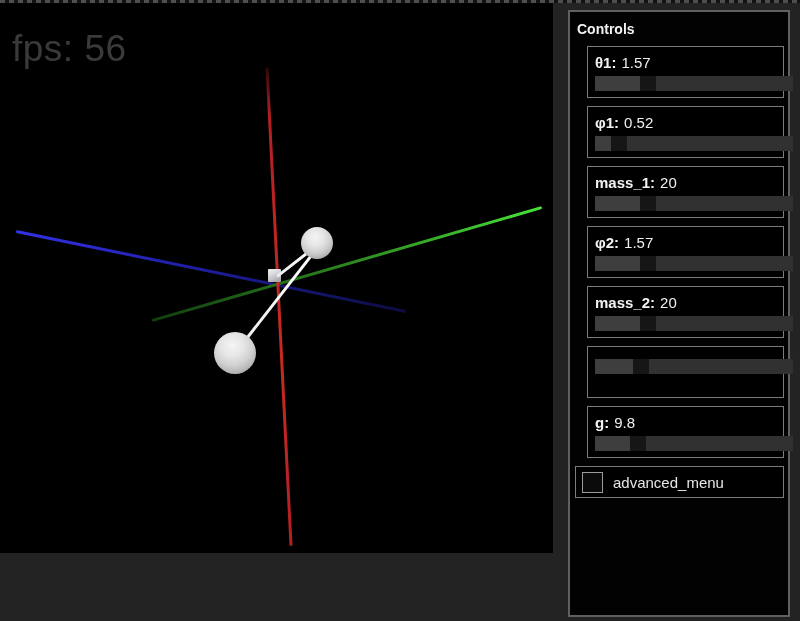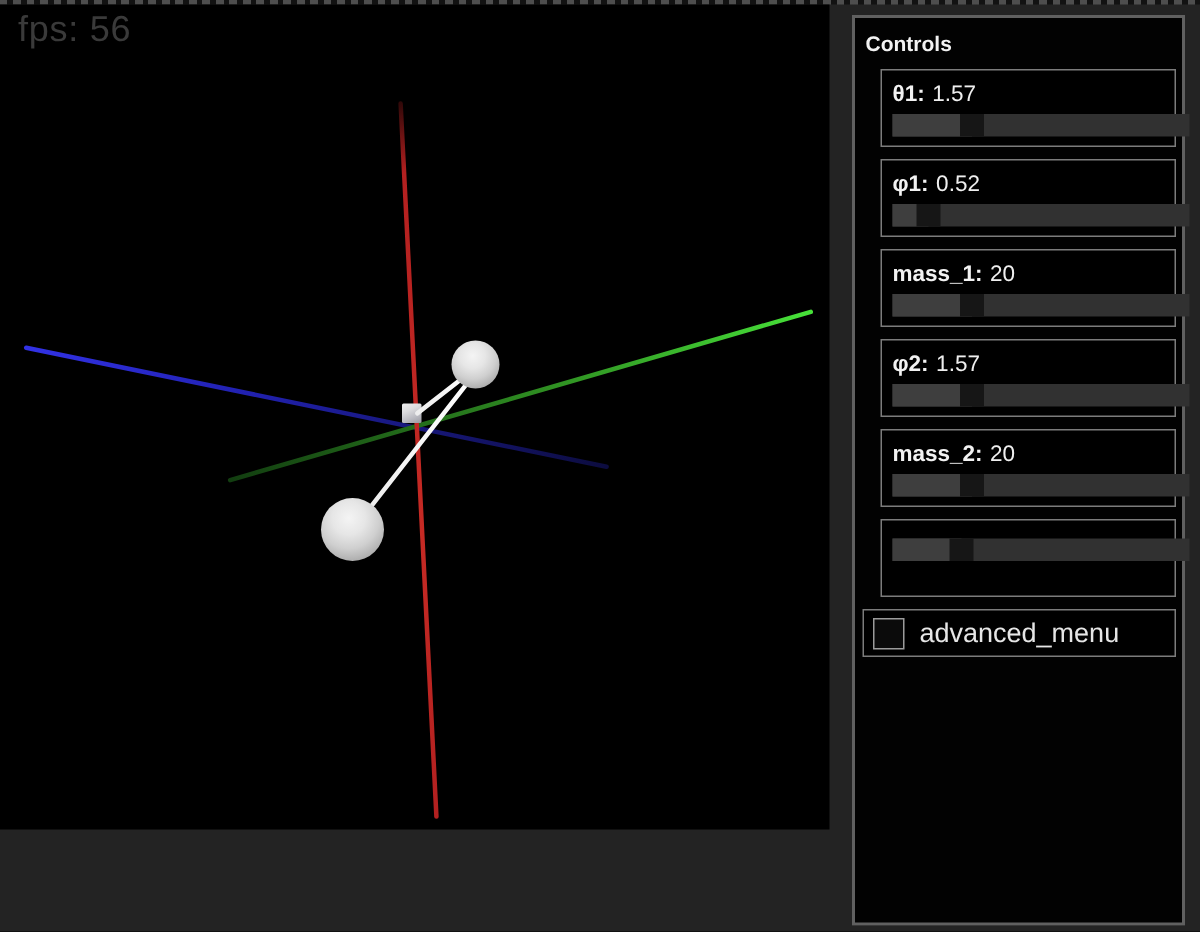--- a/index.html
+++ b/index.html
@@ -12,22 +12,22 @@
   .top-dashes{
     position:absolute;left:0;top:0;width:800px;height:3px;
     background:repeating-linear-gradient(90deg,#4e4e4e 0 5px,#121212 5px 9px);
   }
   
   .sim-canvas{
     position:absolute;left:0;top:3px;width:553px;height:550px;
     background:#000;overflow:hidden;
   }
   .fps{
-    position:absolute;left:12px;top:4px;
-    font-size:24px;letter-spacing:.5px;line-height:1.1;
+    position:absolute;left:12px;top:26px;
+    font-size:37px;letter-spacing:.5px;line-height:1.1;
     color:#3a3a3a;user-select:none;z-index:20;
   }
   .scene-line{position:absolute;border-radius:2px;}
   .sphere{position:absolute;border-radius:50%;
     background:radial-gradient(circle at 44% 32%, #f4f4f4 0%, #e6e6e6 30%, #cfcfcf 55%, #adadad 78%, #8d8d8d 100%);
   }
   .pivot-cube{position:absolute;
     background:linear-gradient(155deg,#efefef 0%,#dcdcde 35%,#b9b9c0 70%,#9a9aa2 100%);
     border-radius:1px;
   }
@@ -56,21 +56,21 @@
   .slider .thumb{position:absolute;top:0;width:16px;height:100%;background:#161616;}
   .check-box{
     margin:0 4px 0 5px;height:32px;box-sizing:border-box;
     border:1px solid #7c7c7c;background:#000;
     display:flex;align-items:center;padding:0 6px;
   }
   .checkbox{
     width:19px;height:19px;border:1px solid #9b9b9b;background:#0b0b0b;
     margin-right:10px;flex:0 0 auto;cursor:pointer;
   }
-  .check-label{font-size:18px;color:#e6e6e6;}
+  .check-label{font-size:15px;color:#e6e6e6;}
 </style>
 </head>
 <body>
 
 <div class="top-dashes"></div>
 
 <div class="sim-canvas">
   <div class="fps">fps: 56</div>
   <div id="scene-layer">
       <div class="scene-line" style="left: 16px; top: 226.5px; width: 398.121px; height: 3px; transform-origin: 0px 50%; transform: rotate(0.202322rad); background: linear-gradient(90deg, rgb(50, 50, 230) 0%, rgb(33, 33, 176) 38%, rgb(12, 12, 62) 100%); z-index: 1;"></div>
@@ -139,18 +139,27 @@
     </div>
   </div>
 
   <div class="ctrl-box">
     <div class="slider">
       <div class="fill" style="width: 23%;"></div>
       <div class="thumb" style="left: calc(23% - 8px);"></div>
     </div>
   </div>
 
+  <div class="ctrl-box">
+    <div class="ctrl-label">
+      <span class="nm">g:</span><span class="val">9.8</span>
+    </div>
+    <div class="slider">
+      <div class="fill" style="width: 21.5%;"></div>
+      <div class="thumb" style="left: calc(21.5% - 8px);"></div>
+    </div>
+  </div>
 
   <div class="check-box">
     <div class="checkbox"></div>
     <div class="check-label">advanced_menu</div>
   </div>
 </div>
 
 </body></html>

